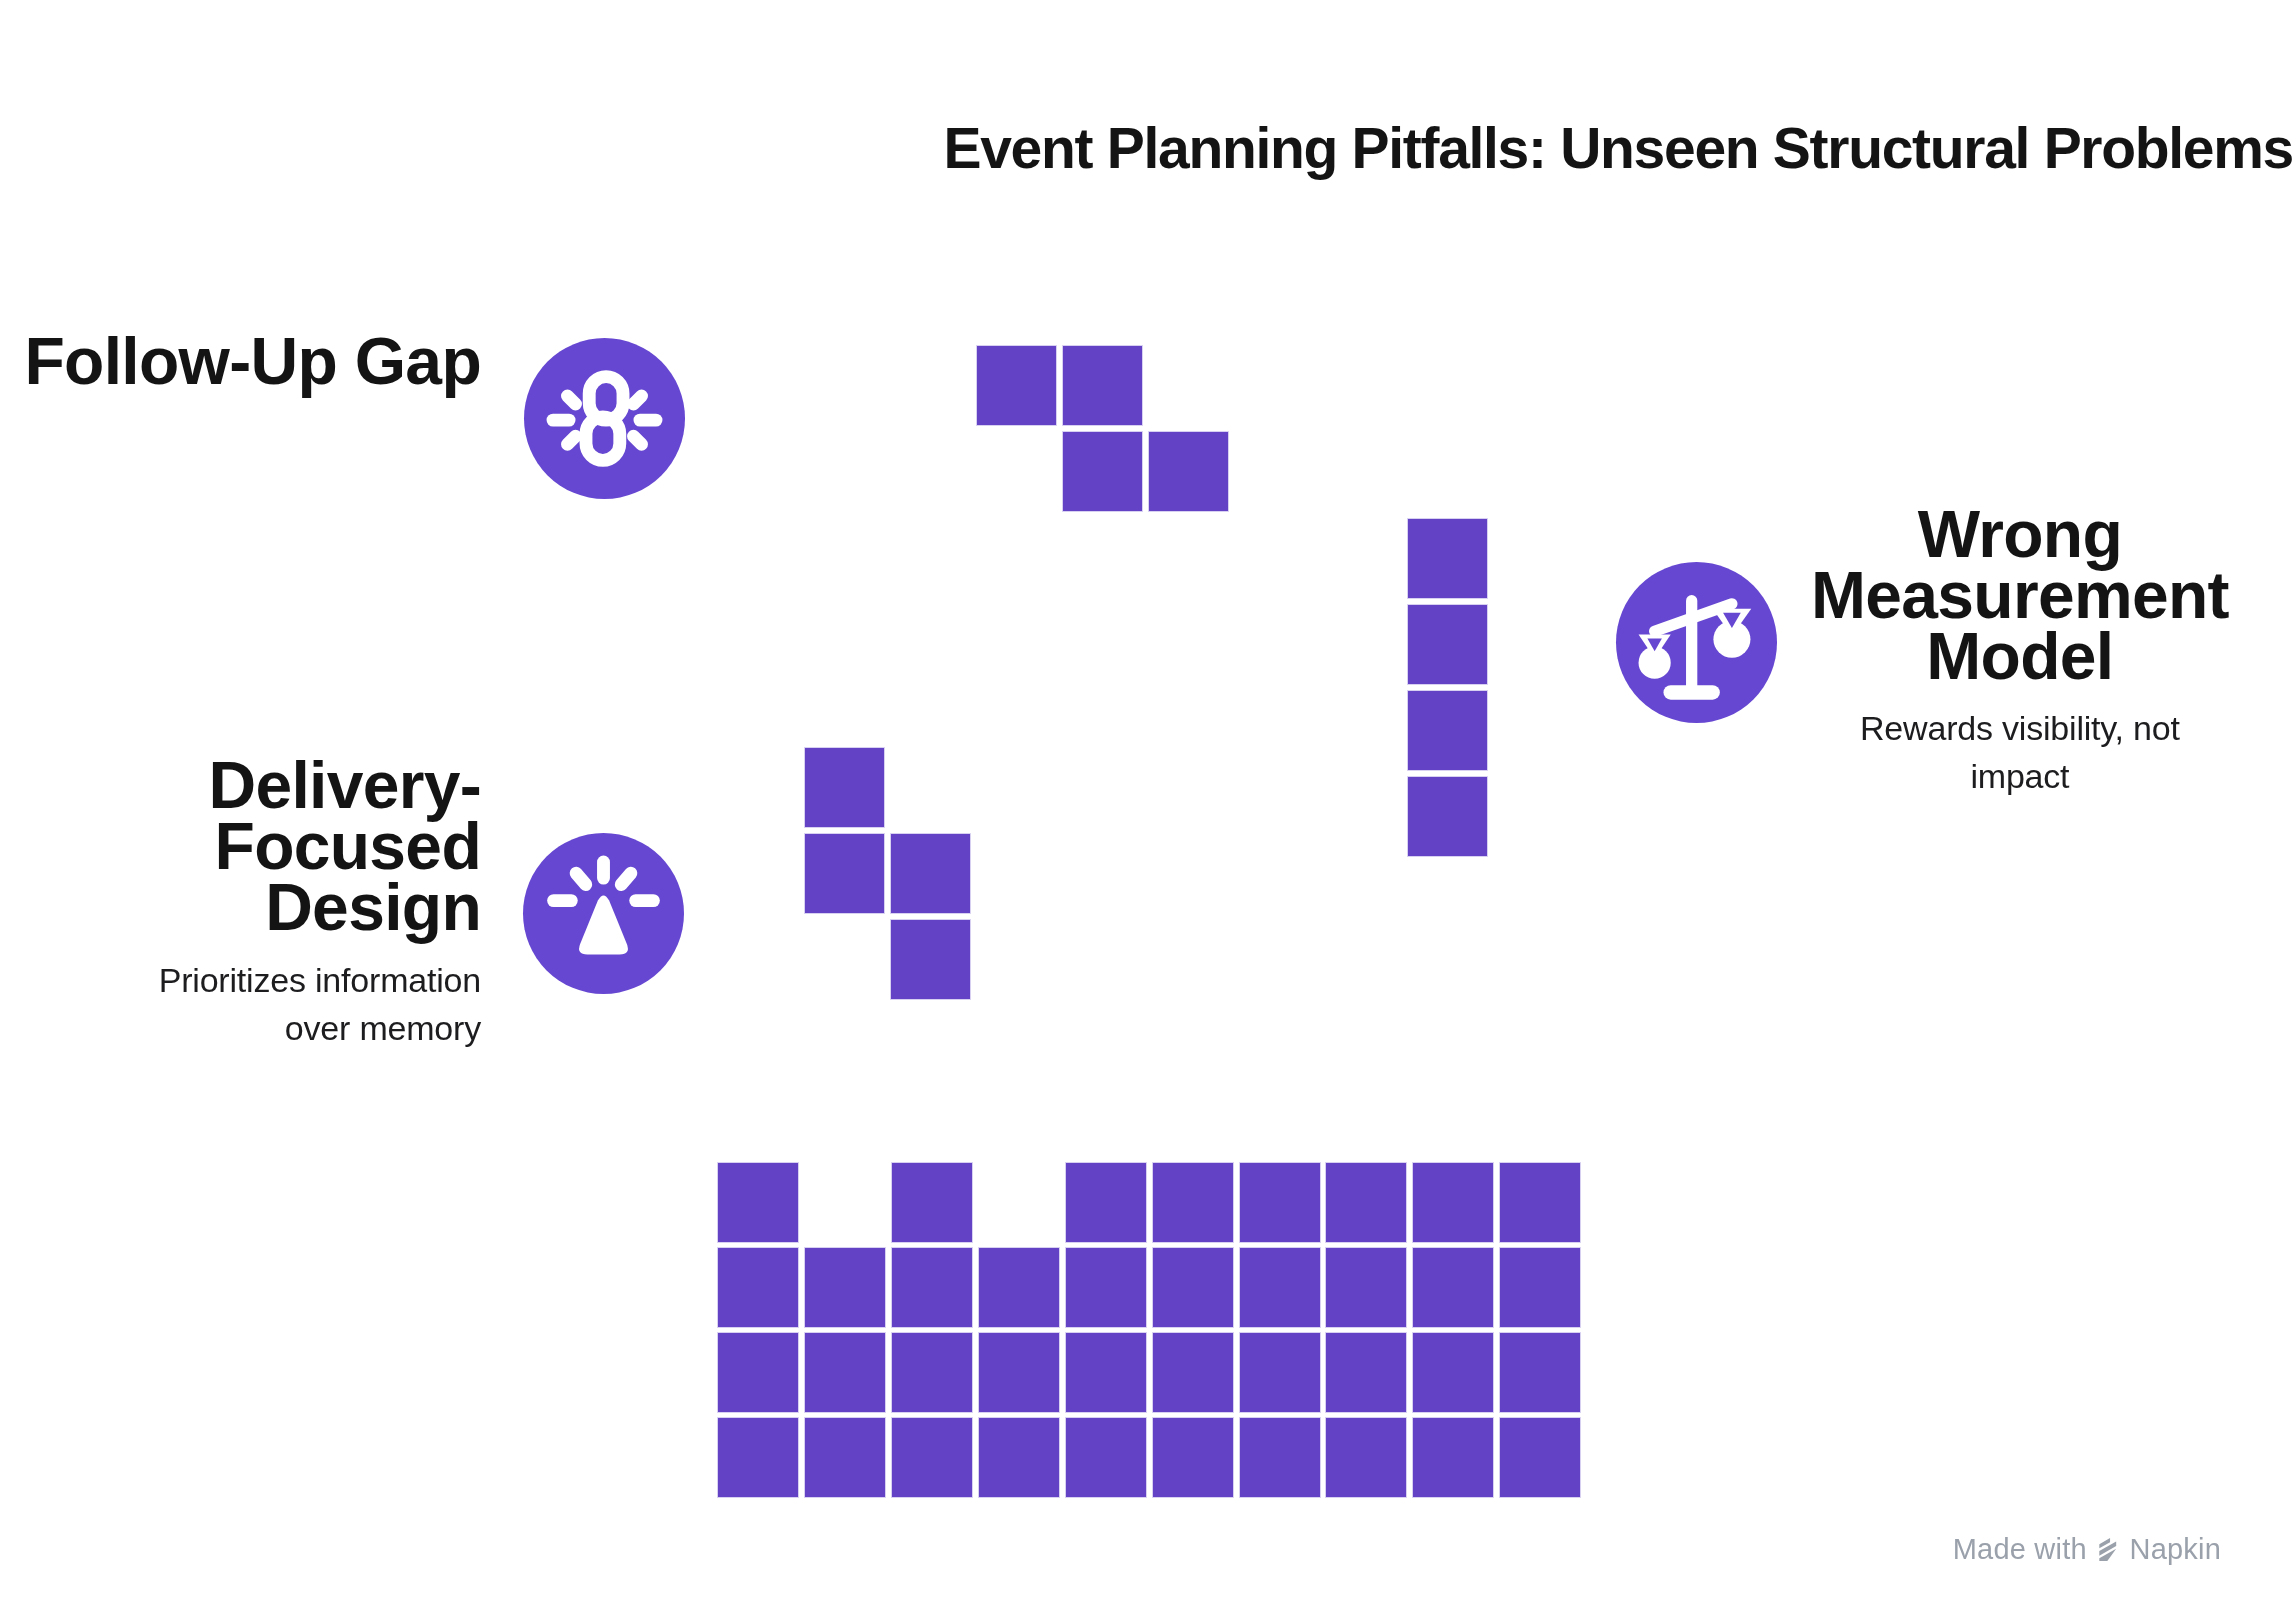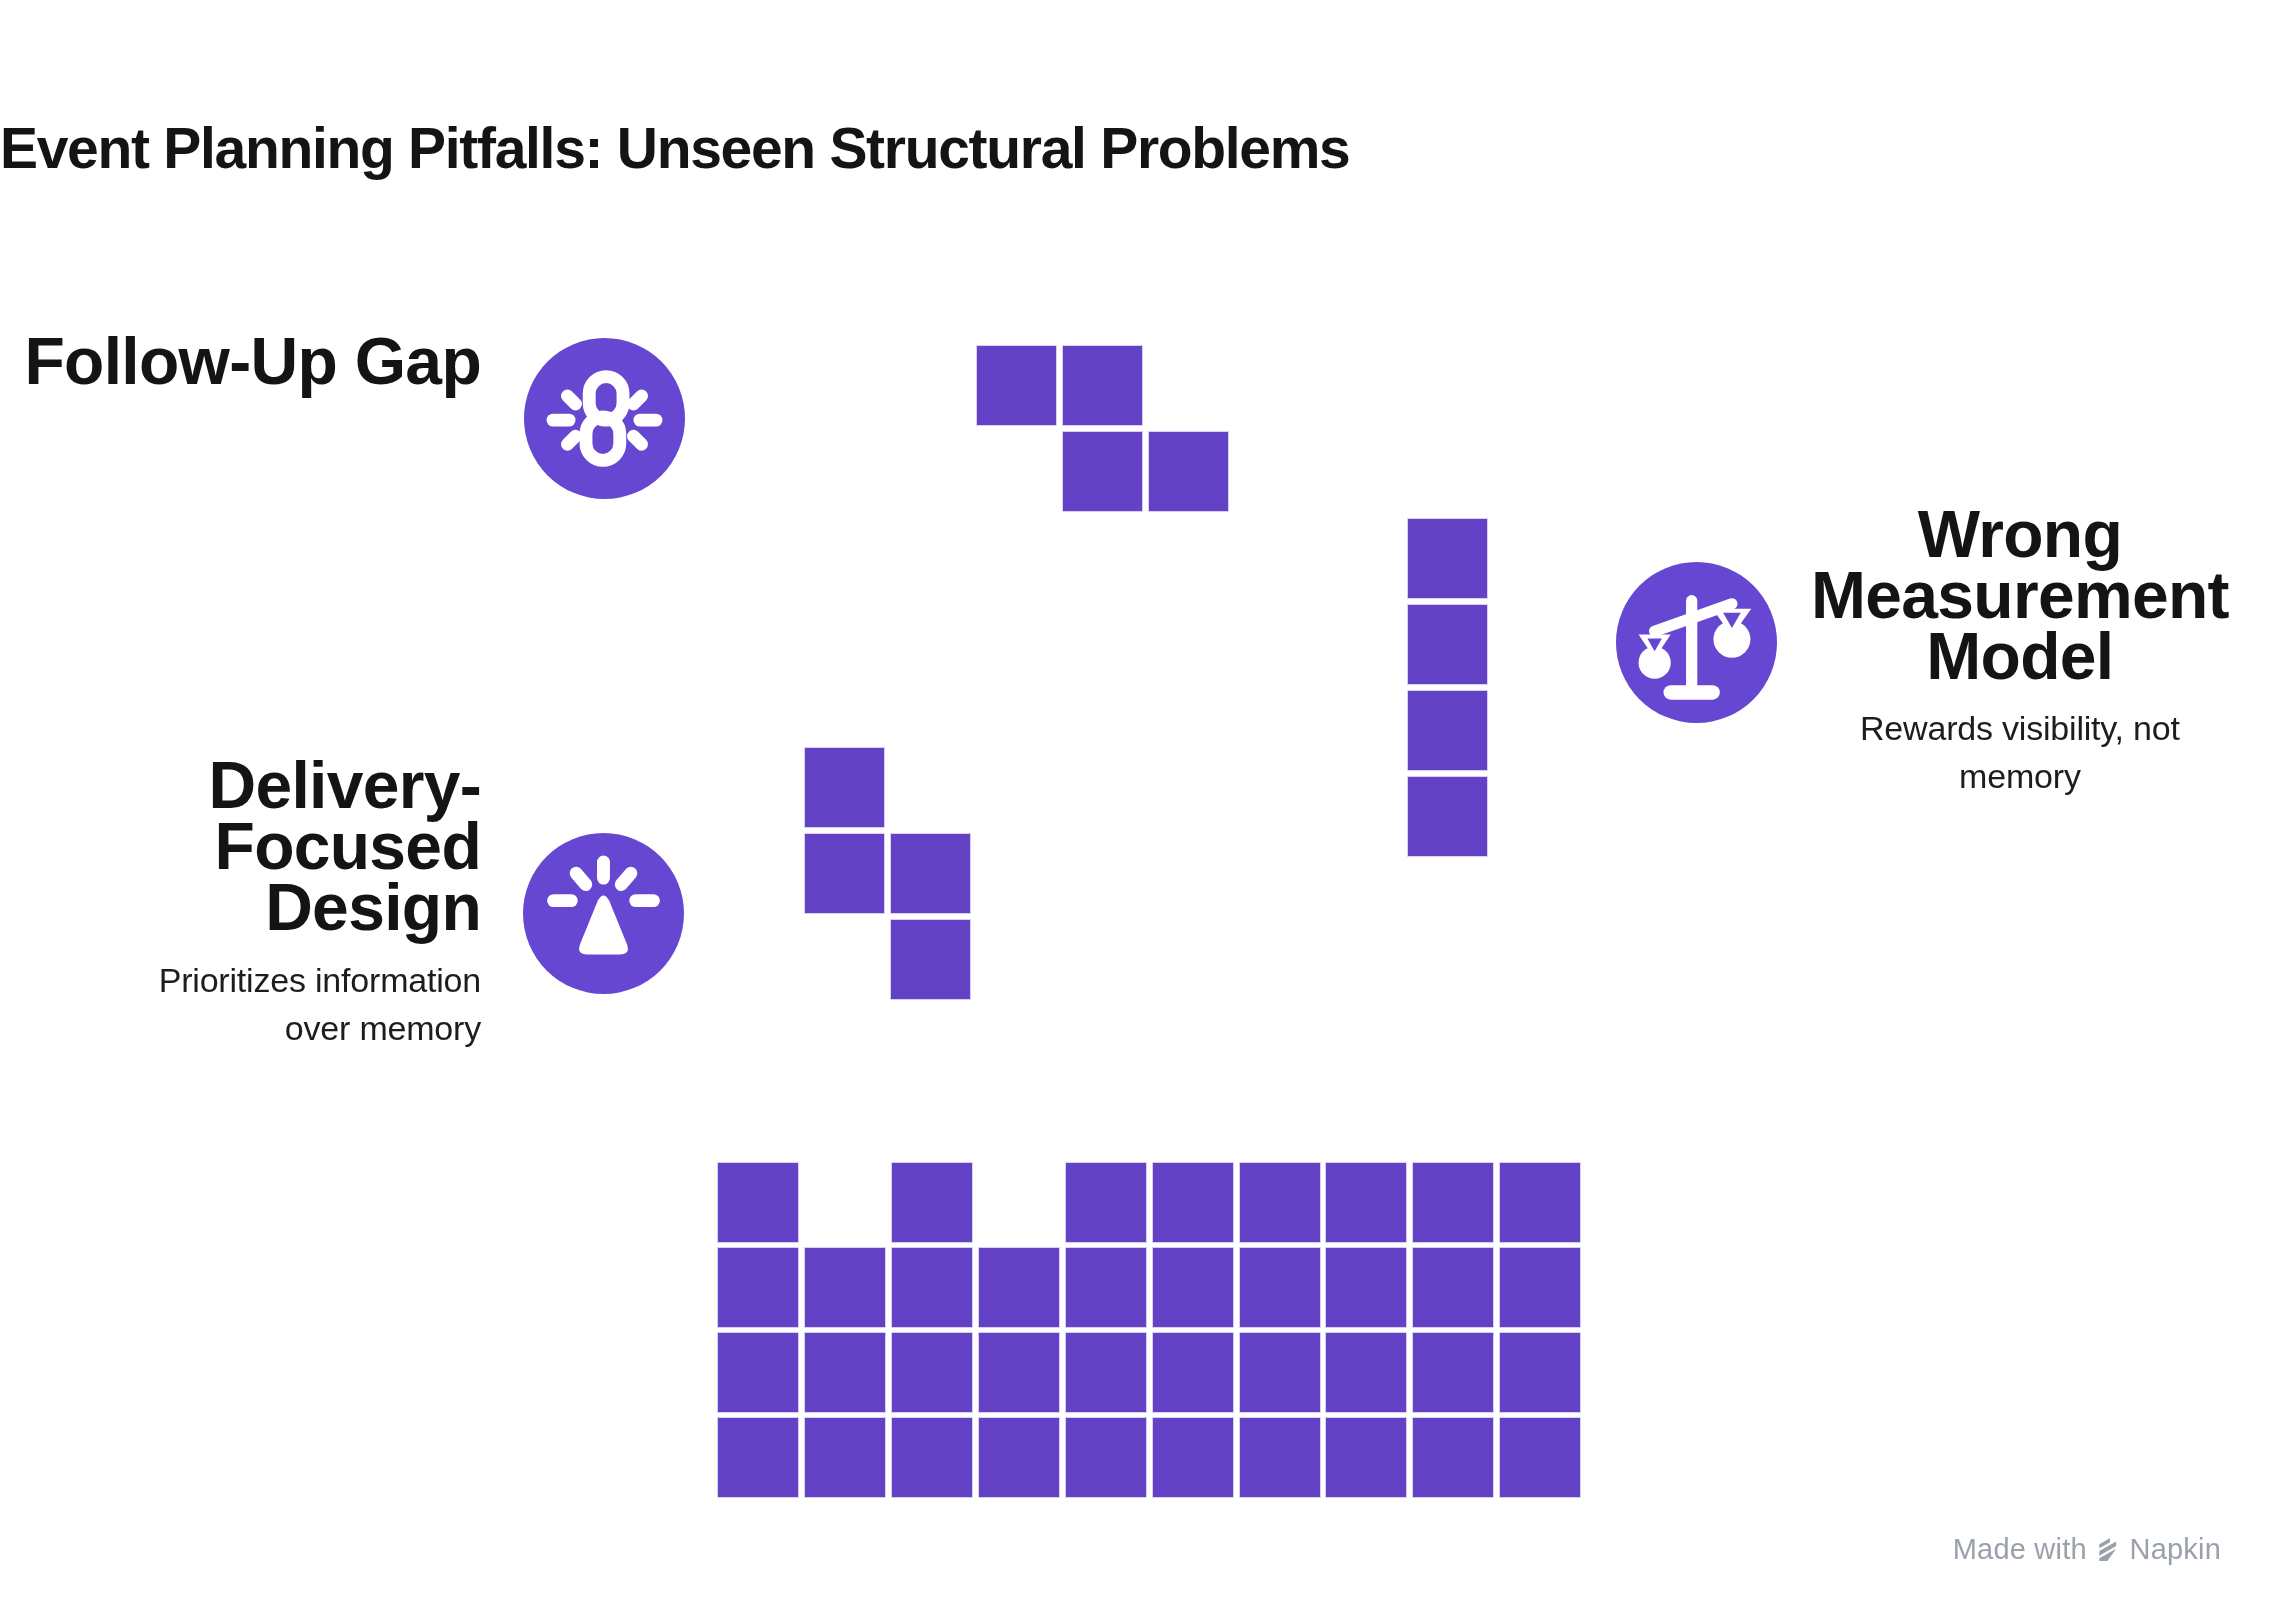--- a/index.html
+++ b/index.html
@@ -10,21 +10,21 @@
     --text:#141414;
     --desc:#1d1d1f;
     --wm:#9AA1AB;
   }
   html,body{margin:0;padding:0;background:#fff;}
   .canvas{
     position:relative;width:2293px;height:1619px;background:var(--bg);
     font-family:"Liberation Sans",sans-serif;overflow:hidden;color:var(--text);
   }
   .title{
-    position:absolute;top:115px;left:0;width:2293px;text-align:left;
+    position:absolute;top:115px;left:0;width:2293px;text-align:right;
     font-size:57px;font-weight:700;letter-spacing:-1.3px;margin:0;color:var(--text);
   }
   .txt{position:absolute;}
   .txt.right{text-align:right;}
   .txt.left{text-align:center;}
   .heading{font-size:66px;font-weight:700;letter-spacing:-0.7px;line-height:61px;color:var(--text);}
   .desc{font-size:34px;font-weight:400;letter-spacing:-0.2px;line-height:48px;color:var(--desc);}
   .g1-text{top:331px;right:1812px;}
   .g1-text .desc{margin-top:25px;}
   .g2-text{top:755px;right:1812px;}
@@ -121,21 +121,21 @@
       </svg>
     </div>
     <div class="txt left g3-text">
       <div class="heading">
           <div>Wrong</div>
           <div>Measurement</div>
           <div>Model</div>
         </div>
       <div class="desc">
           <div>Rewards visibility, not</div>
-          <div>memory</div>
+          <div>impact</div>
         </div>
     </div>
   </section>
 
   <div id="tetris-layer">
       <div class="block" style="left: 976px; top: 345px; width: 81px; height: 81px;"></div>
       <div class="block" style="left: 1062px; top: 345px; width: 81px; height: 81px;"></div>
       <div class="block" style="left: 1062px; top: 431px; width: 81px; height: 81px;"></div>
       <div class="block" style="left: 1148px; top: 431px; width: 81px; height: 81px;"></div>
       <div class="block" style="left: 1407px; top: 518px; width: 81px; height: 81px;"></div>

